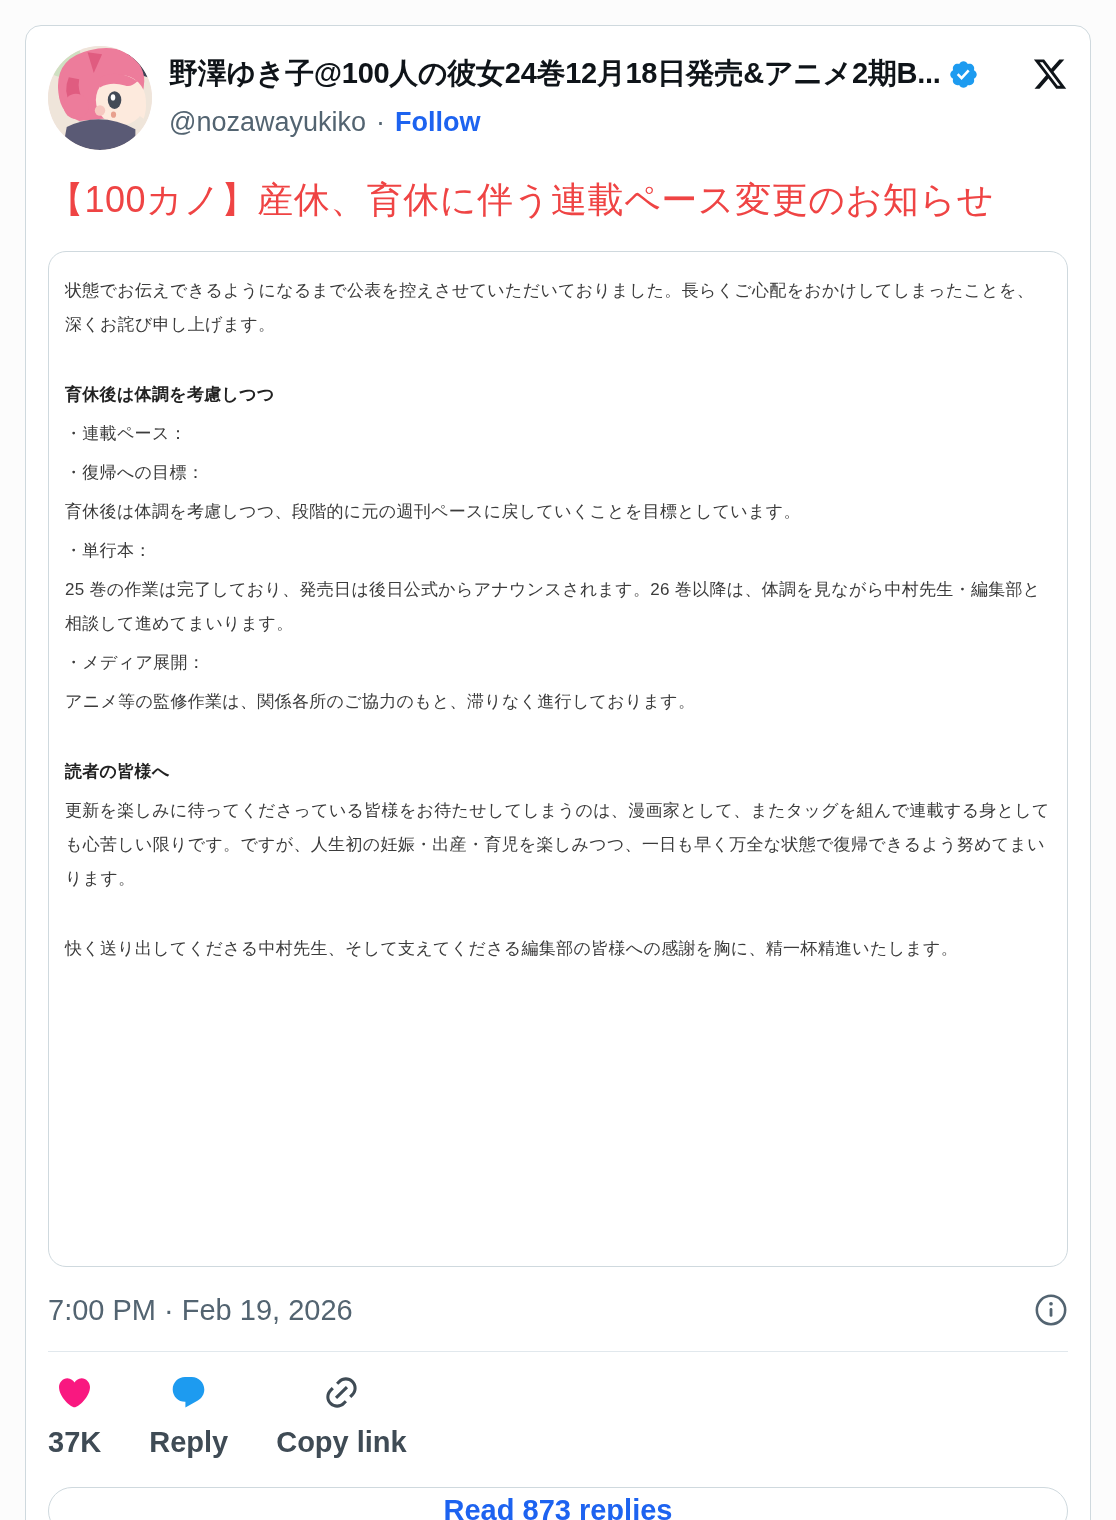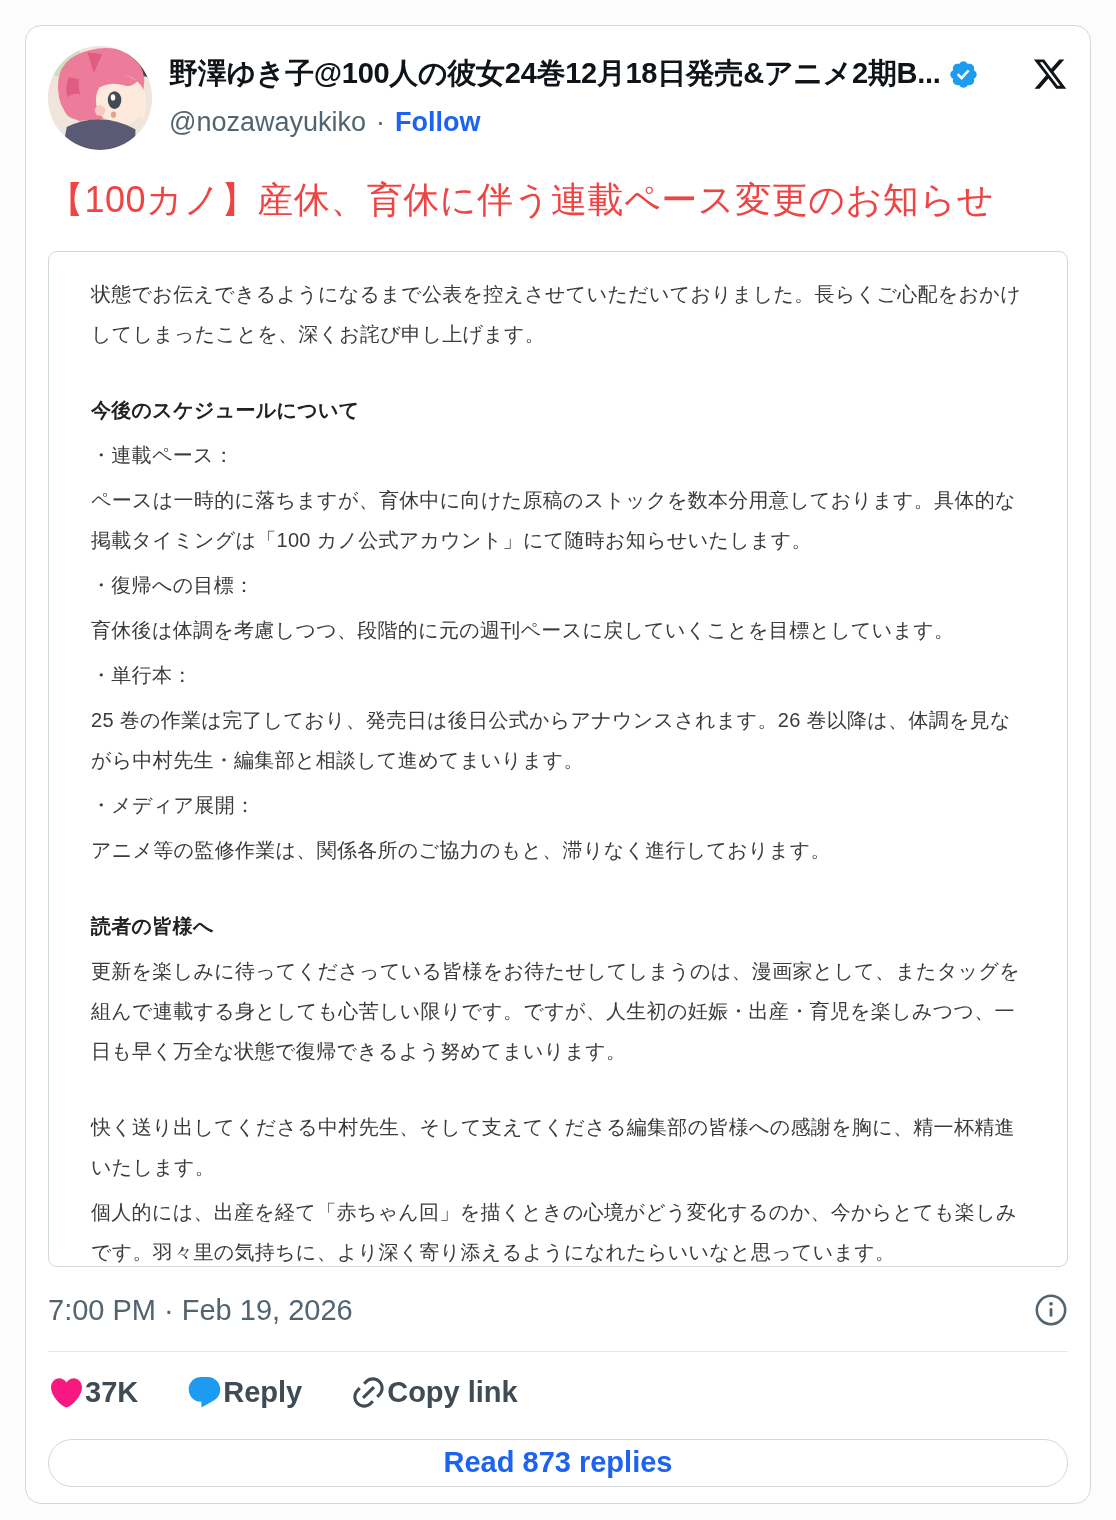--- a/index.html
+++ b/index.html
@@ -40,40 +40,40 @@
   }
   .follow-link { color: #1d63f0; font-weight: bold; text-decoration: none; cursor: pointer; }
   
   .tweet-text {
     margin: 27px 0 0 0; font-size: 36px; color: #ef4444;
     line-height: 1.3; letter-spacing: 0.5px;
   }
   
   .letter-image {
     margin-top: 27px; height: 1016px;
-    border: 1px solid #cfd9de; border-radius: 9px;
+    border: 1px solid #cfd9de; border-radius: 18px;
     background: #ffffff; overflow: hidden; cursor: pointer;
-    padding: 22px 42px; color: #3b3b3b;
-    font-size: 20px; line-height: 2.0; letter-spacing: 0.3px;
+    padding: 22px 16px; color: #3b3b3b;
+    font-size: 17px; line-height: 2.0; letter-spacing: 0.3px;
   }
   .letter-image p { margin: 0 0 5px 0; }
   .letter-image p.heading { font-weight: bold; color: #222; margin-top: 36px; }
   .letter-image p.gap-top { margin-top: 36px; }
   
   .meta-row {
     display: flex; align-items: flex-end; margin-top: 26px;
     color: #536471; font-size: 29px;
   }
   .info-icon { margin-left: auto; width: 34px; height: 34px; cursor: pointer; }
   .divider { border: none; border-top: 1px solid #e1e8ed; margin: 24px 0 0 0; }
   .actions {
     display: flex; align-items: center; gap: 48px;
     margin-top: 22px; font-size: 29px; font-weight: bold; color: #3f4b55;
   }
-  .action { display: flex; align-items: center; cursor: pointer; }
+  .action { display: flex; align-items: center; gap: 15px; cursor: pointer; flex-direction: column; }
   .action svg { width: 37px; height: 37px; }
   .read-replies {
     margin-top: 28px; width: 100%; height: 48px;
     border: 1px solid #cfd9de; border-radius: 9999px; background: #fff;
     color: #1d63f0; font-weight: bold; font-size: 29px;
     display: flex; align-items: center; justify-content: center;
     cursor: pointer; font-family: inherit;
   }
 </style>
 </head>
@@ -123,33 +123,31 @@
         <span>·</span>
         <a class="follow-link">Follow</a>
       </div>
     </div>
   </div>
 
   <p class="tweet-text">【100カノ】産休、育休に伴う連載ペース変更のお知らせ</p>
 
   <div class="letter-image">
     <p>状態でお伝えできるようになるまで公表を控えさせていただいておりました。長らくご心配をおかけしてしまったことを、深くお詫び申し上げます。</p>
-    <p class="heading">今後のスケジュールについて</p>
+    <p class="heading">育休後は体調を考慮しつつ</p>
     <p>・連載ペース：</p>
-    <p>ペースは一時的に落ちますが、育休中に向けた原稿のストックを数本分用意しております。具体的な掲載タイミングは「100 カノ公式アカウント」にて随時お知らせいたします。</p>
     <p>・復帰への目標：</p>
     <p>育休後は体調を考慮しつつ、段階的に元の週刊ペースに戻していくことを目標としています。</p>
     <p>・単行本：</p>
     <p>25 巻の作業は完了しており、発売日は後日公式からアナウンスされます。26 巻以降は、体調を見ながら中村先生・編集部と相談して進めてまいります。</p>
     <p>・メディア展開：</p>
     <p>アニメ等の監修作業は、関係各所のご協力のもと、滞りなく進行しております。</p>
     <p class="heading">読者の皆様へ</p>
     <p>更新を楽しみに待ってくださっている皆様をお待たせしてしまうのは、漫画家として、またタッグを組んで連載する身としても心苦しい限りです。ですが、人生初の妊娠・出産・育児を楽しみつつ、一日も早く万全な状態で復帰できるよう努めてまいります。</p>
     <p class="gap-top">快く送り出してくださる中村先生、そして支えてくださる編集部の皆様への感謝を胸に、精一杯精進いたします。</p>
-    <p>個人的には、出産を経て「赤ちゃん回」を描くときの心境がどう変化するのか、今からとても楽しみです。羽々里の気持ちに、より深く寄り添えるようになれたらいいなと思っています。</p>
 
   </div>
 
   <div class="meta-row">
     <span>7:00 PM · Feb 19, 2026</span>
     <svg class="info-icon" viewBox="0 0 24 24">
       <circle cx="12" cy="12" r="10" fill="none" stroke="#536471" stroke-width="1.8"></circle>
       <rect x="11" y="10.6" width="2" height="6.2" rx="1" fill="#536471"></rect>
       <circle cx="12" cy="7.6" r="1.3" fill="#536471"></circle>
     </svg>

